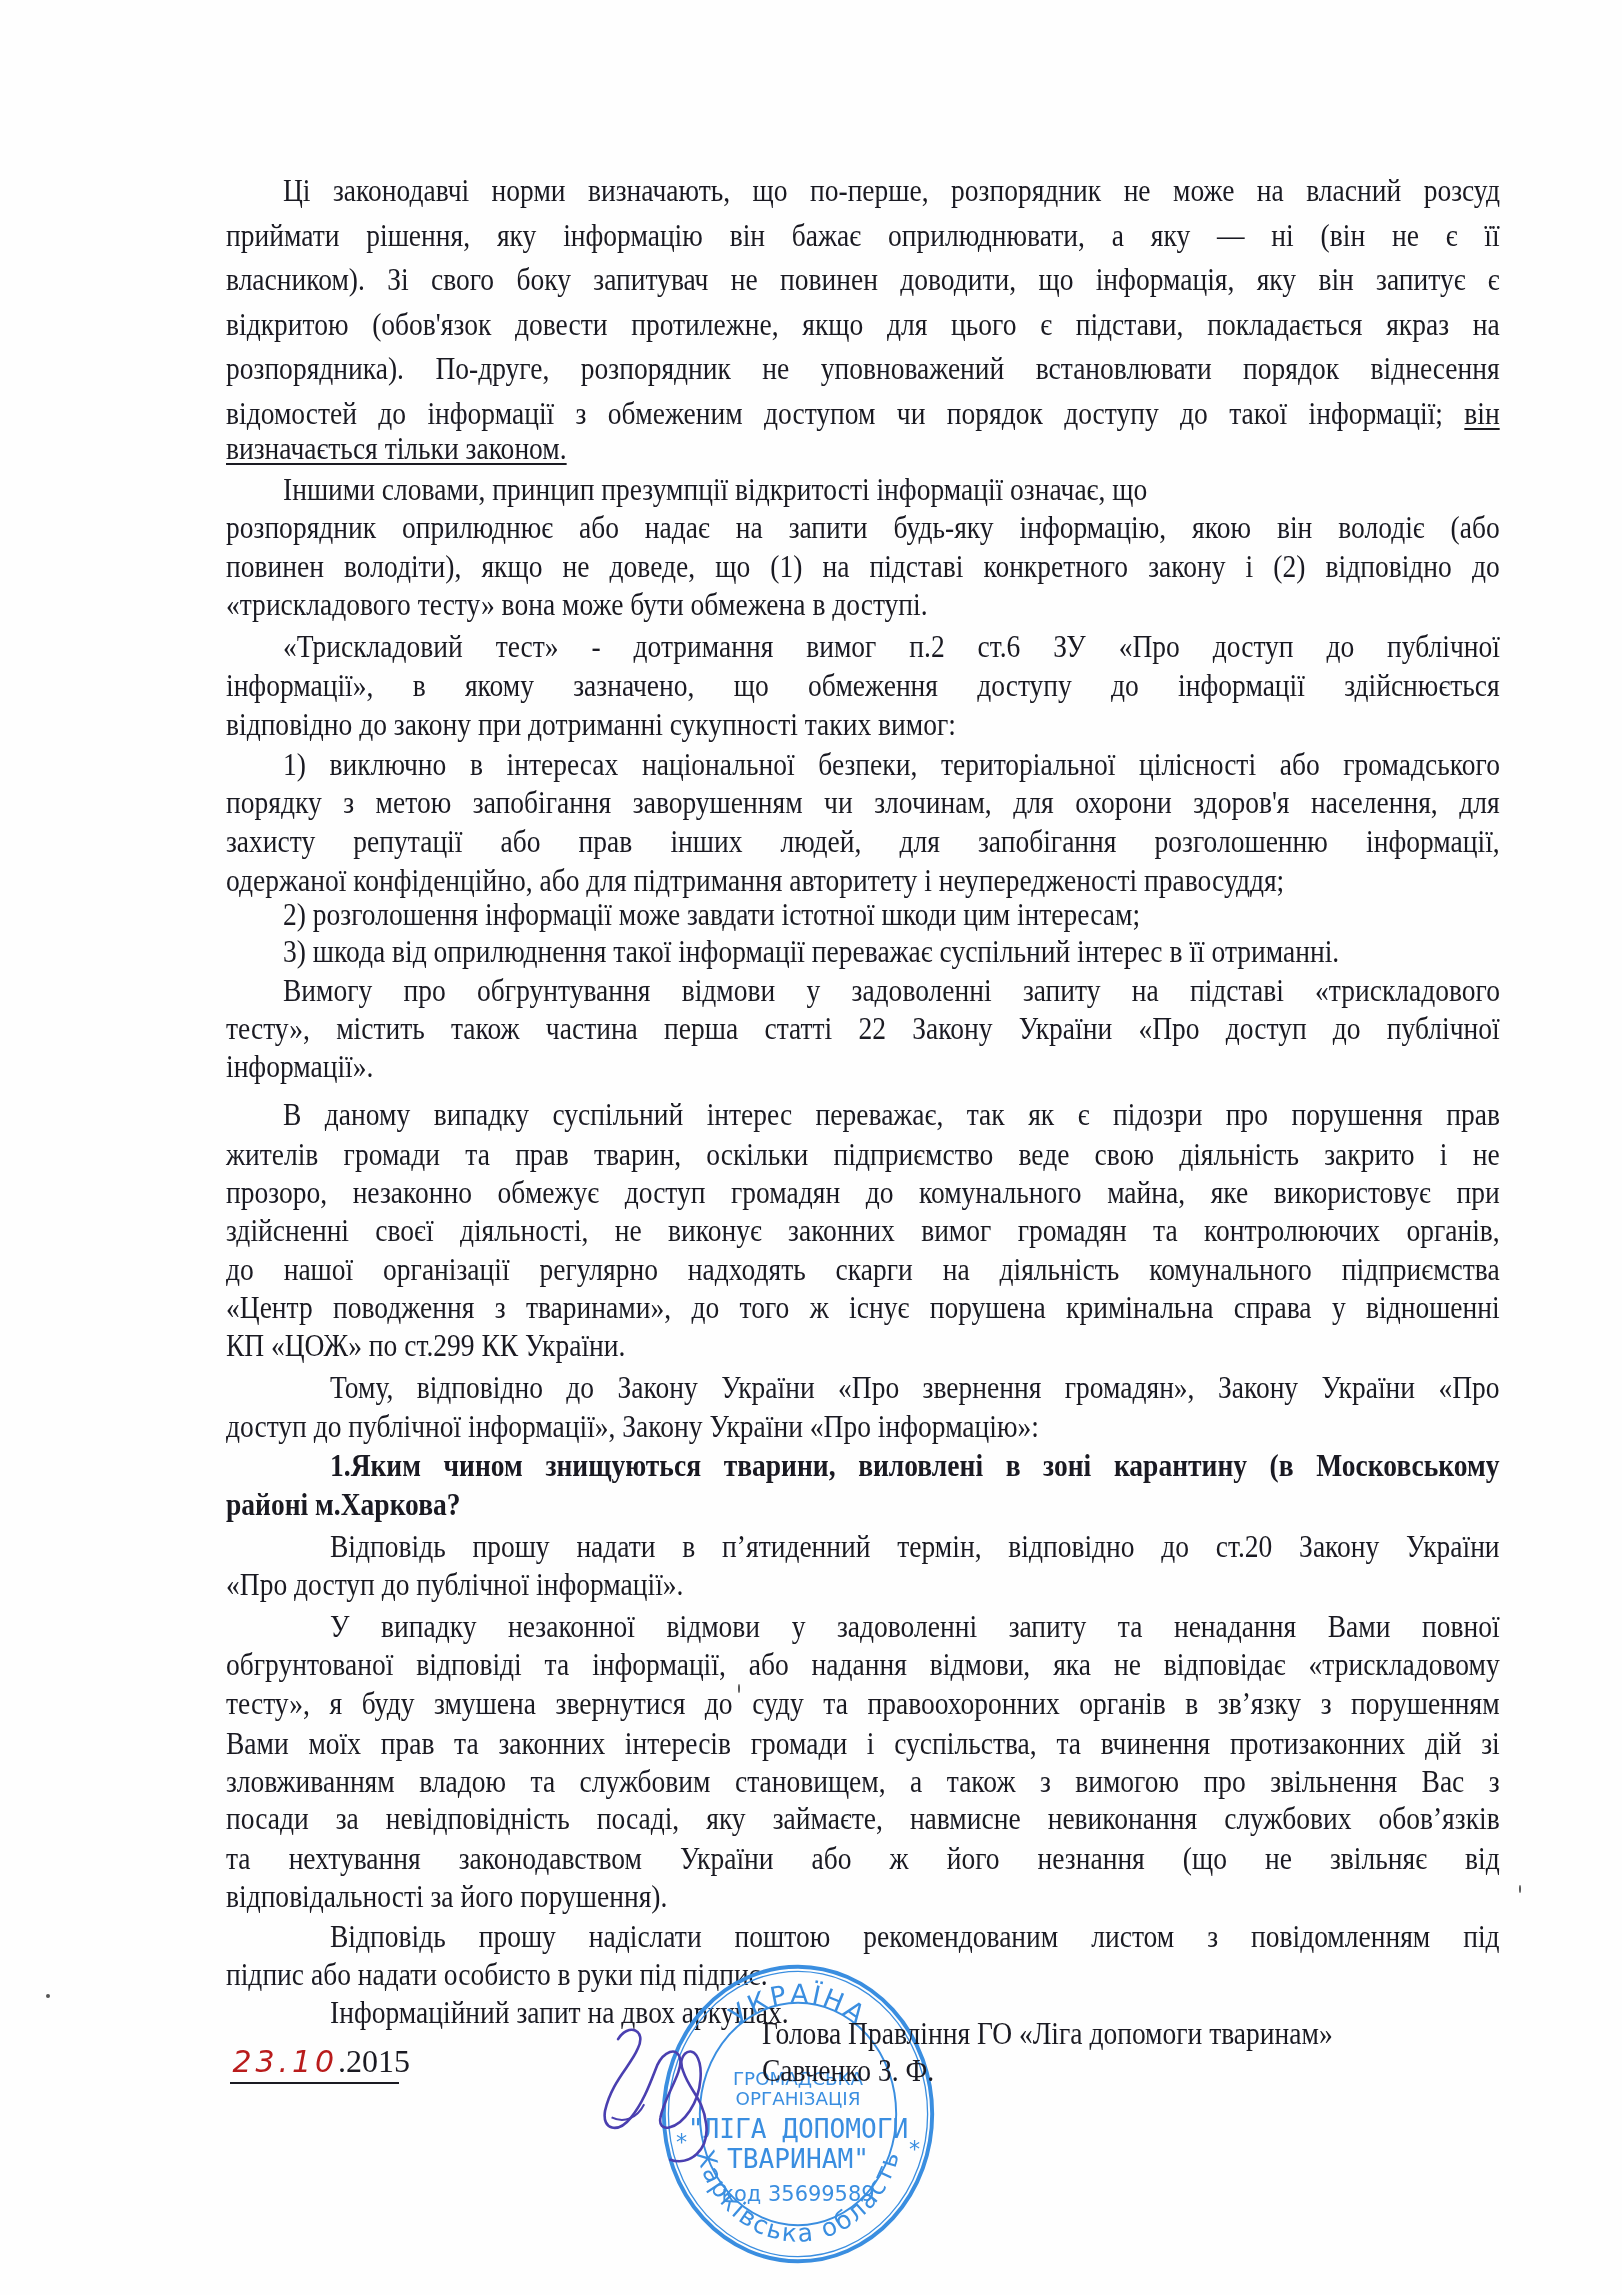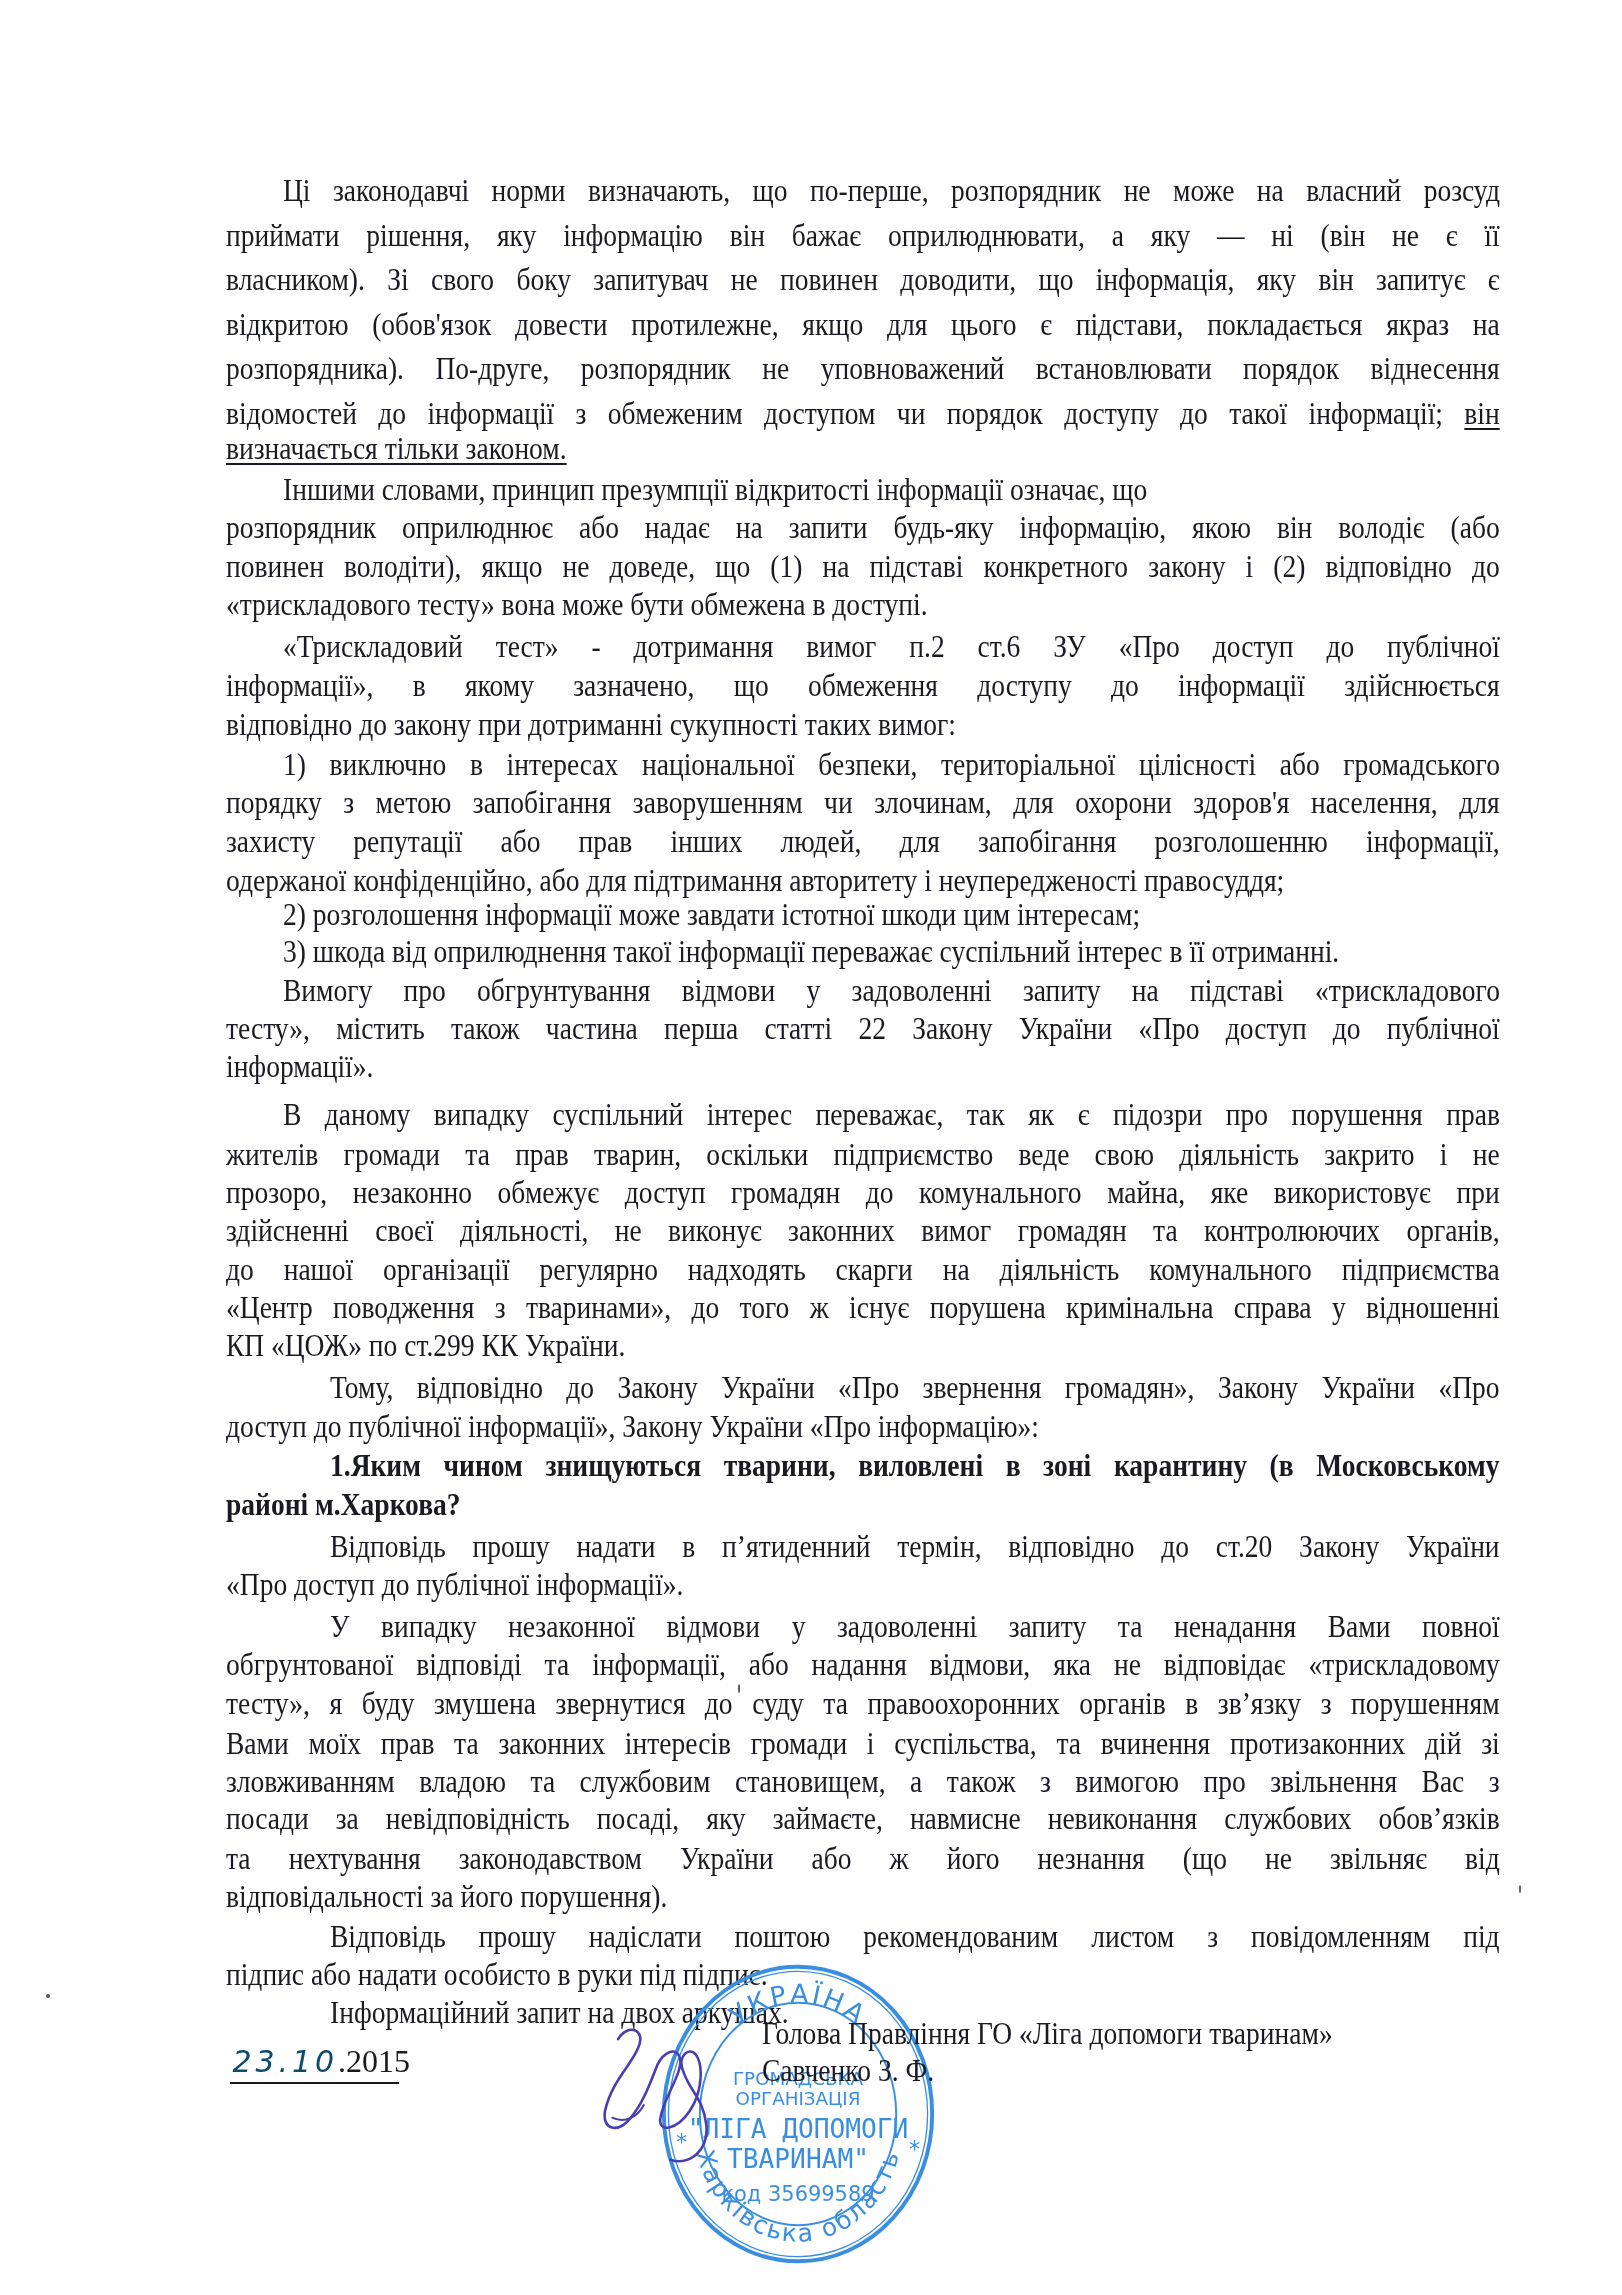--- a/index.html
+++ b/index.html
@@ -42,21 +42,21 @@
       font-size: 32px; line-height: 39px;
       border-bottom: 2.6px solid #1a1a22;
       padding: 0 2.6px 1.3px 2.6px;
       width: 164px;
       white-space: nowrap;
     }
     .date .hand {
       font-family: "DejaVu Sans", sans-serif;
       font-style: italic;
       font-size: 30px;
-      color: #0c4a6e;
+      color: #b91c1c;
       letter-spacing: 3.9px;
     }
     .sig-title {
       position: absolute; left: 762px; top: 2009px;
       font-size: 32px; line-height: 39px; white-space: nowrap;
       transform-origin: left top; transform: scaleX(0.86);
     }
     .sig-name {
       position: absolute; left: 762px; top: 2045px;
       font-size: 32px; line-height: 39px; white-space: nowrap;

